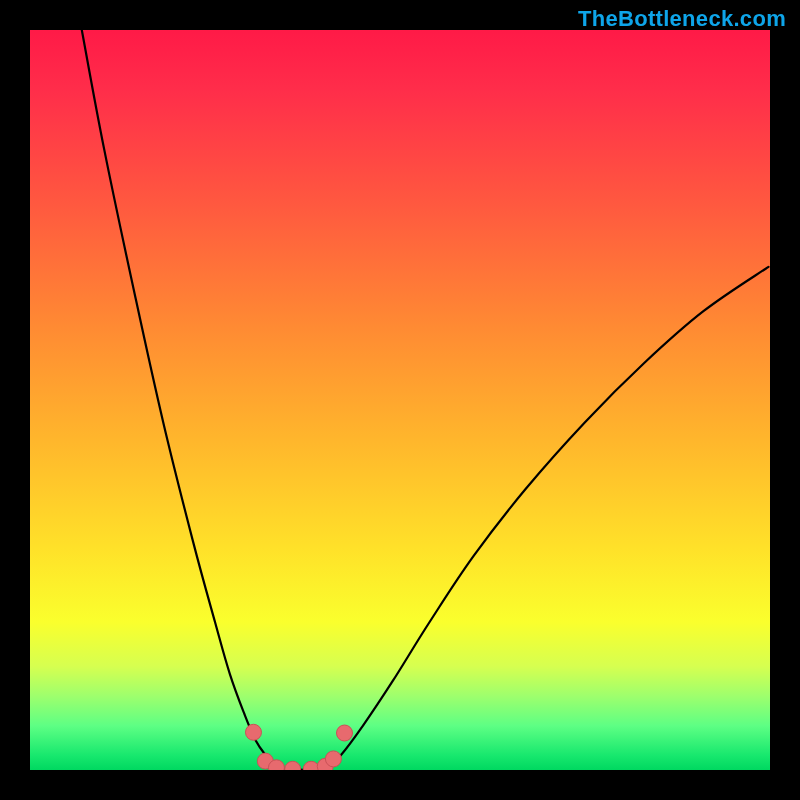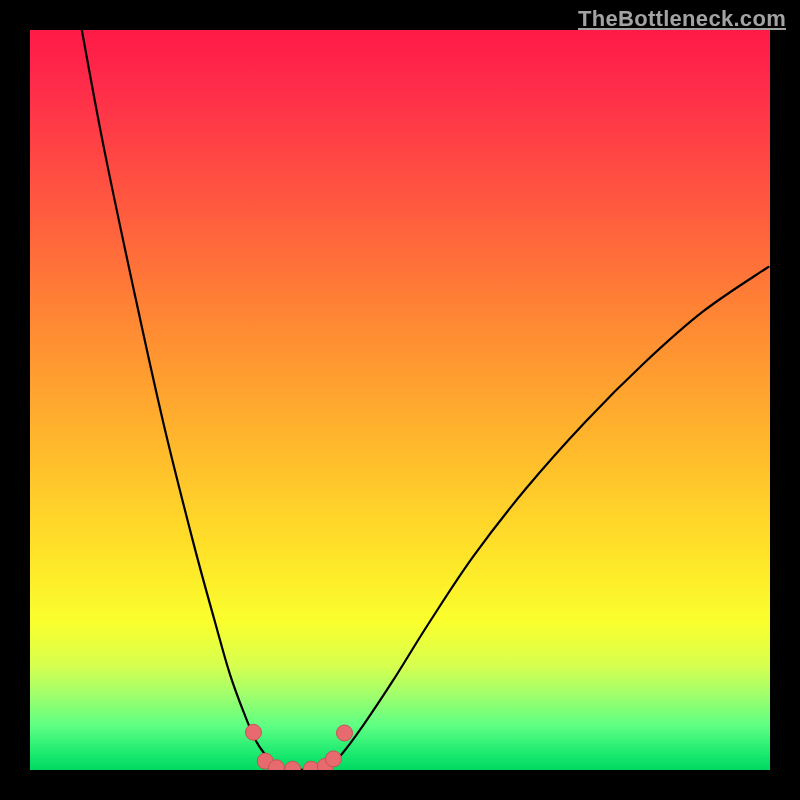--- a/index.html
+++ b/index.html
@@ -37,26 +37,25 @@
       #9eff6d 90%,
       #5eff84 94%,
       #18e86e 98%,
       #00d860 100%
     );
   }
   .watermark {
     position: absolute;
     top: 6px;
     right: 14px;
-    color: #a3a3a3;
+    color: #0ea5e9;
     font-size: 22px;
     font-weight: 600;
     letter-spacing: 0.3px;
     user-select: none;
-    text-decoration: underline;
   }
   svg.curve {
     position: absolute;
     left: 0;
     top: 0;
     width: 740px;
     height: 740px;
   }
 </style>
 </head>

